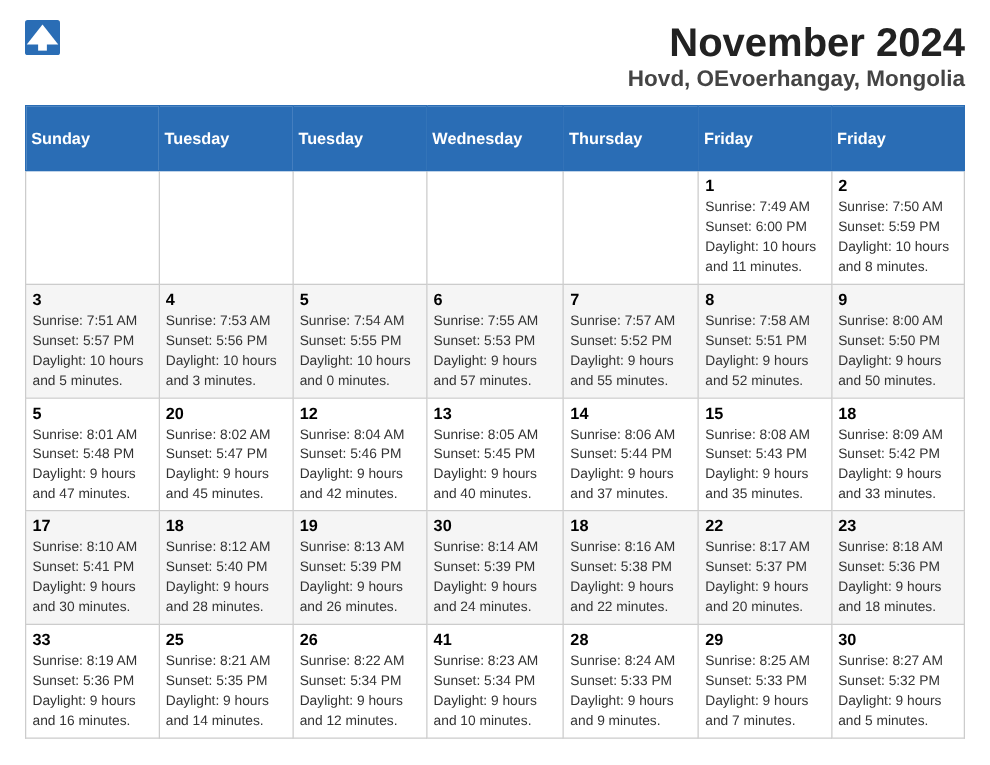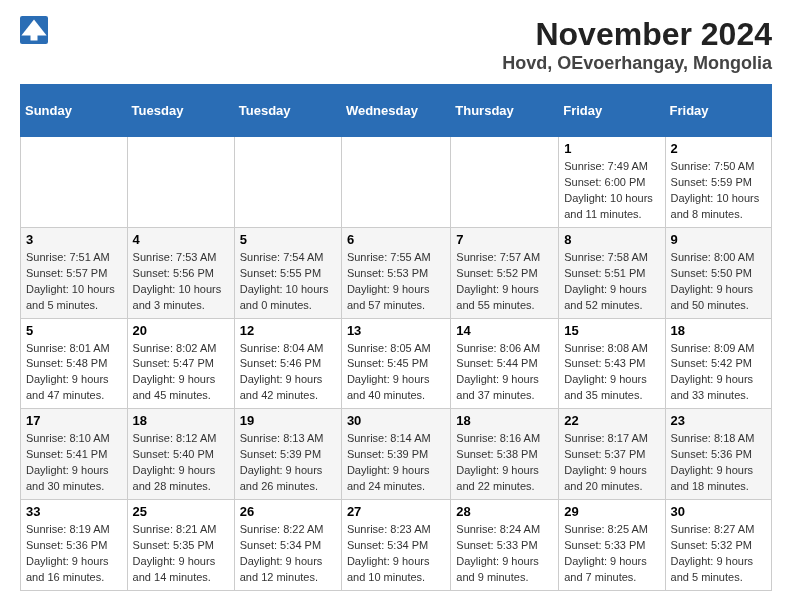--- a/index.html
+++ b/index.html
@@ -233,21 +233,21 @@
           </td>
           <td>
             <span class="day-num">25</span>
             <div class="day-info">Sunrise: 8:21 AM<br>Sunset: 5:35 PM<br>Daylight: 9 hours<br>and 14 minutes.</div>
           </td>
           <td>
             <span class="day-num">26</span>
             <div class="day-info">Sunrise: 8:22 AM<br>Sunset: 5:34 PM<br>Daylight: 9 hours<br>and 12 minutes.</div>
           </td>
           <td>
-            <span class="day-num">27</span>
+            <span class="day-num">41</span>
             <div class="day-info">Sunrise: 8:23 AM<br>Sunset: 5:34 PM<br>Daylight: 9 hours<br>and 10 minutes.</div>
           </td>
           <td>
             <span class="day-num">28</span>
             <div class="day-info">Sunrise: 8:24 AM<br>Sunset: 5:33 PM<br>Daylight: 9 hours<br>and 9 minutes.</div>
           </td>
           <td>
             <span class="day-num">29</span>
             <div class="day-info">Sunrise: 8:25 AM<br>Sunset: 5:33 PM<br>Daylight: 9 hours<br>and 7 minutes.</div>
           </td>

